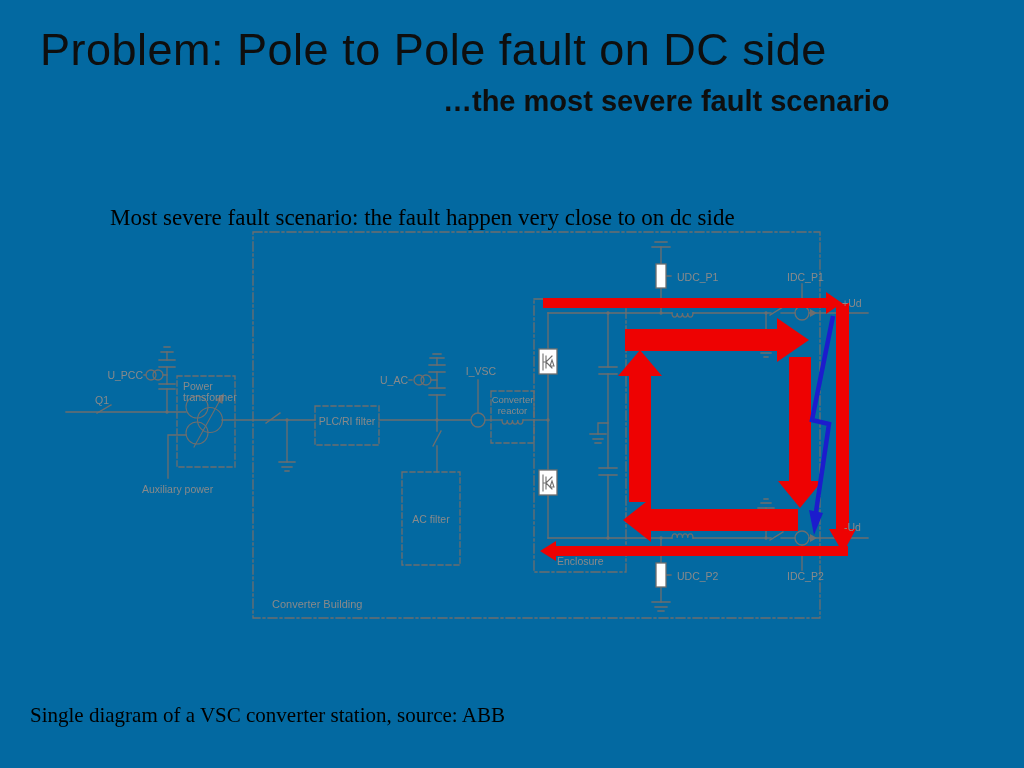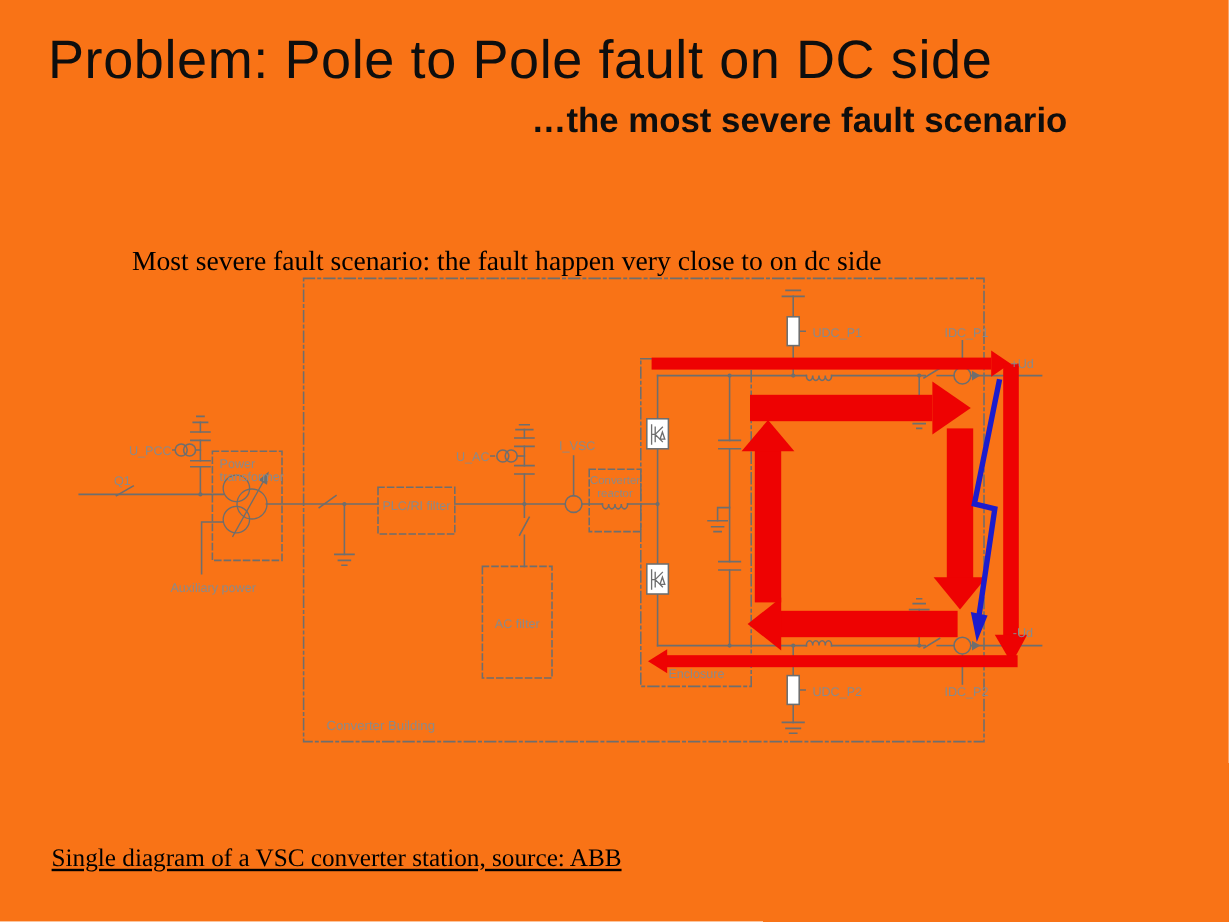--- a/index.html
+++ b/index.html
@@ -1,25 +1,25 @@
 <!DOCTYPE html>
 <html><head>
 <meta charset="utf-8">
 <style>
   html,body{margin:0;padding:0;background:#ffffff;}
-  .page{position:relative;width:1024px;height:768px;background:#f97316;overflow:hidden;
+  .page{position:relative;width:1024px;height:768px;background:#0369a1;overflow:hidden;
         font-family:"Liberation Sans",sans-serif;}
   .slide-title{position:absolute;left:40px;top:24px;font-size:45px;color:#0e0e0e;
         white-space:nowrap;font-weight:400;letter-spacing:0.5px;}
   .slide-subtitle{position:absolute;left:443px;top:85px;font-size:29px;color:#0e0e0e;
         white-space:nowrap;font-weight:700;}
   .body-text{position:absolute;left:110px;top:192px;font-size:23px;color:#000;
         font-family:"Liberation Serif",serif;white-space:nowrap;margin-top:13px;}
-  .caption-text{position:absolute;left:43px;top:703px;font-size:21px;color:#000;
-        font-family:"Liberation Serif",serif;white-space:nowrap;text-decoration:underline;}
+  .caption-text{position:absolute;left:30px;top:703px;font-size:21px;color:#000;
+        font-family:"Liberation Serif",serif;white-space:nowrap;}
   svg.diagram{position:absolute;left:0;top:0;}
   svg text{font-family:"Liberation Sans",sans-serif;font-size:10.5px;}
   .wire{stroke-width:1.3;fill:none;stroke-linecap:square;}
   .dashed{stroke-dasharray:5 3;fill:none;}
   .dashdot{stroke-dasharray:9 3 2 3;fill:none;}
   .thin{stroke-width:1.1;}
 </style>
 </head>
 <body>
 

